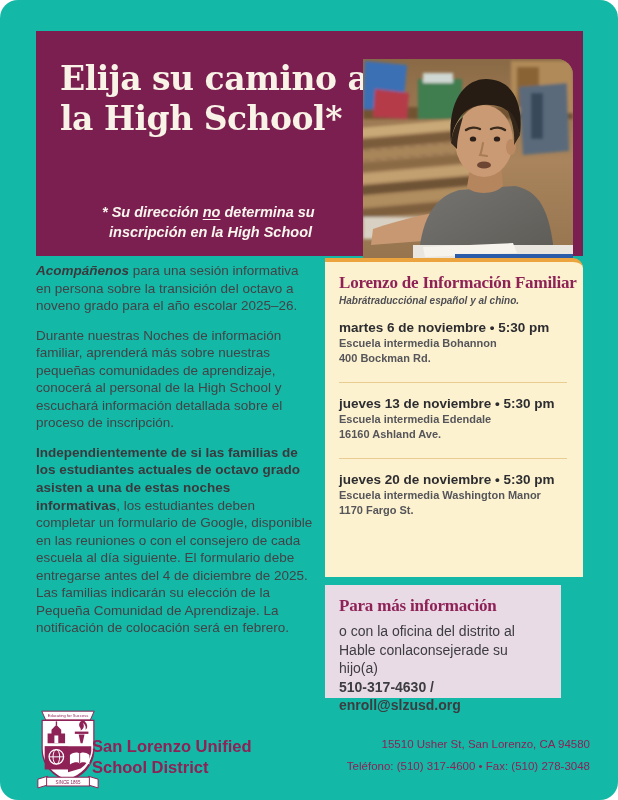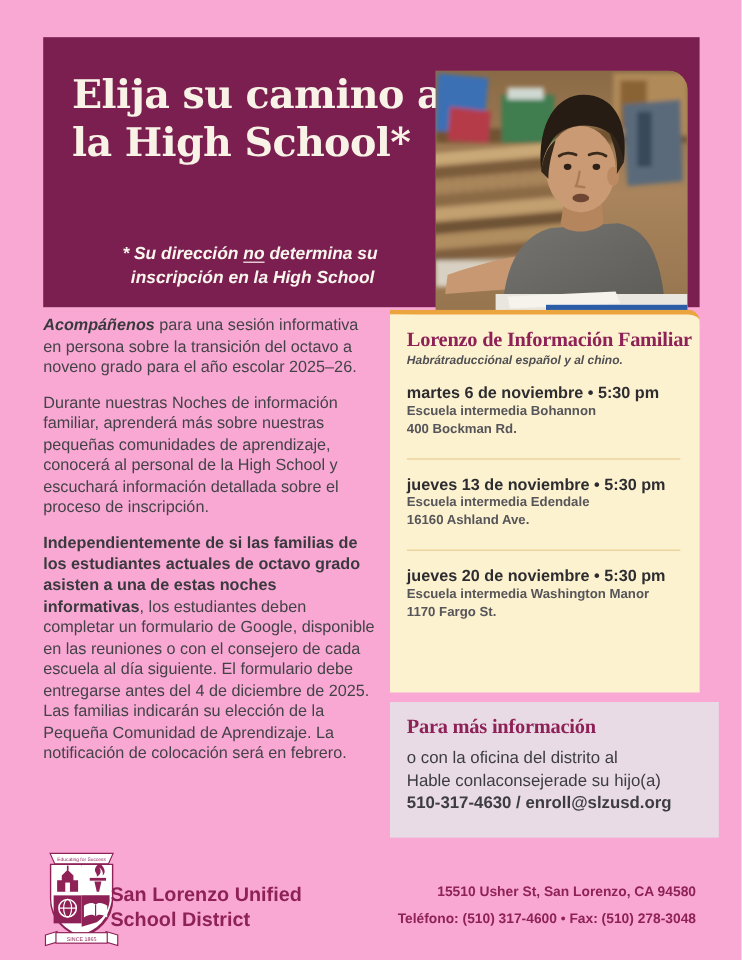--- a/index.html
+++ b/index.html
@@ -1,17 +1,17 @@
 <!DOCTYPE html>
 <html><head>
 <meta charset="utf-8">
 <style>
   html,body{margin:0;padding:0;background:#ffffff;}
-  #page{position:relative;width:618px;height:800px;background:#f9a8d4;overflow:hidden;
-        font-family:"Liberation Sans",sans-serif;}
+  #page{position:relative;width:618px;height:800px;background:#14b8a6;overflow:hidden;
+        font-family:"Liberation Sans",sans-serif;border-radius:18px;}
 
   
   .header{position:absolute;left:36px;top:31px;width:547px;height:225px;background:#7b1f50;}
   .title{position:absolute;left:24px;top:28px;color:#f8f3e6;
          font-family:"DejaVu Serif",serif;font-weight:bold;font-size:33px;line-height:1.22;
          letter-spacing:-0.5px;white-space:nowrap;}
   .subtitle{position:absolute;left:19px;top:172px;width:250px;color:#faf6ee;
             font-size:14.5px;font-weight:bold;font-style:italic;line-height:1.35;
             text-indent:-7px;padding-left:7px;margin-left:47px;}
   .subtitle .u{text-decoration:underline;text-underline-offset:2px;}
@@ -33,33 +33,33 @@
               background:#fdf2cf;border-top:4px solid #eca43f;border-radius:0 10px 0 0;
               box-sizing:border-box;padding:11px 12px 0 14px;}
   .box-title{margin:0;color:#8e2156;font-family:"Liberation Serif",serif;
              font-weight:bold;font-size:17px;letter-spacing:-0.2px;white-space:nowrap;}
   .ev-sub{margin:2px 0 14px 0;color:#4f4f54;font-size:10px;font-weight:bold;font-style:italic;}
   .event .ev-date{margin:0 0 1px 0;color:#2d2d31;font-weight:bold;font-size:13.5px;}
   .event .ev-line{margin:0;color:#55555a;font-size:11px;line-height:1.32;font-weight:bold;}
   .ev-div{border:none;border-top:1px solid #e8cc92;margin:17px 4px 13px 0;}
 
   
-  .info-box{position:absolute;left:325px;top:585px;width:274px;height:113px;
+  .info-box{position:absolute;left:325px;top:585px;width:236px;height:113px;
             background:#e8dbe6;box-sizing:border-box;padding:11px 12px 16px 14px;}
   .info-box p{margin:0;color:#3c3c41;font-size:14px;line-height:1.33;}
   .info-box .box-title{margin-bottom:6px;}
   .contact{font-weight:bold;color:#2d2d31;}
 
   
   .footer-logo{position:absolute;left:34px;top:708px;width:68px;height:86px;}
   .footer-logo svg{display:block;width:100%;height:100%;}
   .district-name{position:absolute;left:92px;top:736px;color:#8e2156;
                  font-size:16.5px;font-weight:bold;line-height:1.25;}
-  .footer-contact{position:absolute;right:38px;top:733px;text-align:right;color:#8e2156;
-                  font-size:11.5px;font-weight:bold;line-height:1.95;}
+  .footer-contact{position:absolute;right:28px;top:733px;text-align:right;color:#8e2156;
+                  font-size:11.5px;font-weight:normal;line-height:1.95;}
 </style>
 </head>
 <body>
 
 <div id="page">
 
   <div class="header">
     <div class="title">
       <div>Elija su camino a</div>
       <div>la High School*</div>

